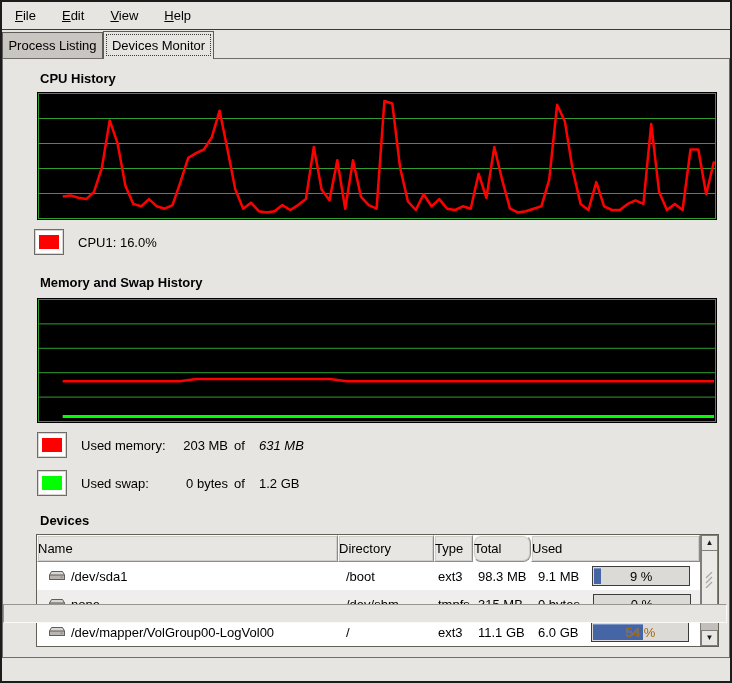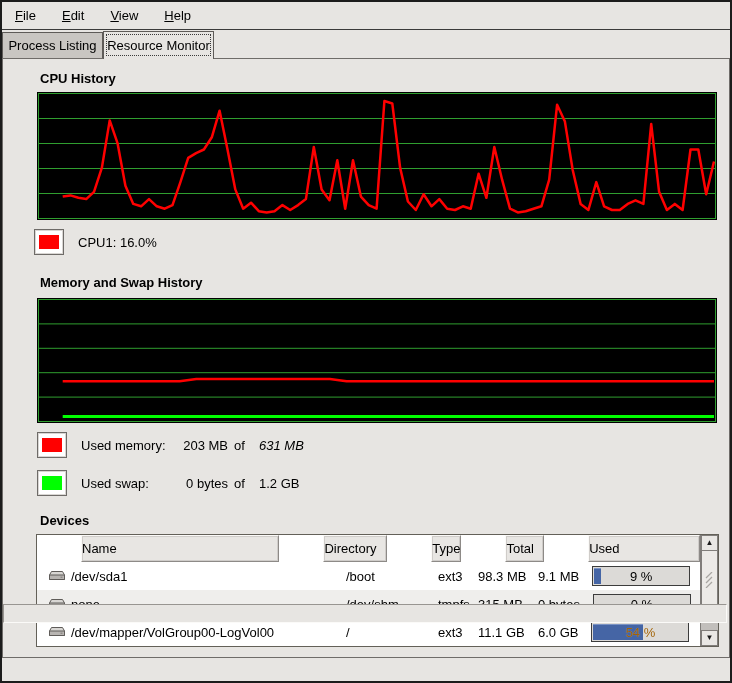--- a/index.html
+++ b/index.html
@@ -46,23 +46,23 @@
   .mem-row .v2  { position:absolute; left:222px; }
 
   .grip { position:absolute; left:348px; top:489px; width:38px; height:12px; }
 
   
   .table-frame { position:absolute; left:33px; top:475px; width:683px; height:113px;
                  border:1px solid #636058; background:#fff; display:flex; }
   .table-main { width:663px; }
   .thead { display:flex; height:27px; }
   .th { background:#e8e6e3; border:1px solid; border-color:#fbfaf8 #8d8a87 #8d8a87 #fbfaf8;
-        box-shadow:0 0 0 1px #cfccc9 inset; display:flex; align-items:center;margin-left:44px; }
+        box-shadow:0 0 0 1px #cfccc9 inset; display:flex; align-items:center; }
   .th:nth-child(1){ width:301px; } .th:nth-child(2){ width:96px; }
-  .th:nth-child(3){ width:39px; }  .th:nth-child(4){ width:58px; }
+  .th:nth-child(3){ width:39px; }  .th:nth-child(4){ width:58px;border-radius:8px; }
   .th:nth-child(5){ width:169px; }
   .trow { display:flex; height:28px; align-items:center; background:#fff; }
   .trow.alt { background:#efeeec; }
   .td { display:flex; align-items:center; height:100%; overflow:hidden; }
   .td.c-name { width:301px; padding-left:11px; }
   .td.c-name .disk-icon { margin-right:5px; flex:none; }
   .td.c-dir  { width:96px; padding-left:8px; }
   .td.c-type { width:39px; padding-left:4px; }
   .td.c-total{ width:58px; padding-left:5px; }
   .td.c-used { width:169px; padding-left:7px; }
@@ -95,21 +95,21 @@
 <div class="window">
 
   <div class="menubar">
     <span class="menu-item">File</span>
     <span class="menu-item">Edit</span>
     <span class="menu-item">View</span>
     <span class="menu-item">Help</span>
   </div>
 
   <div class="tab tab-inactive">Process Listing</div>
-  <div class="tab tab-active">Resource Monitor</div>
+  <div class="tab tab-active">Devices Monitor</div>
 
   <div class="panel">
 
     <div class="section-title" style="left:12px; top:12px;">CPU History</div>
     <svg id="cpu-graph" class="graph" style="left:34px; top:33px;" width="680" height="128">
         <rect x="1.5" y="1.5" width="677" height="125" fill="none" stroke="#2f9e2f" stroke-width="1"></rect>
         <line x1="2" y1="26.5" x2="678" y2="26.5" stroke="#2f9e2f" stroke-width="1"></line>
         <line x1="2" y1="51.5" x2="678" y2="51.5" stroke="#2f9e2f" stroke-width="1"></line>
         <line x1="2" y1="76.5" x2="678" y2="76.5" stroke="#2f9e2f" stroke-width="1"></line>
         <line x1="2" y1="101.5" x2="678" y2="101.5" stroke="#2f9e2f" stroke-width="1"></line>

